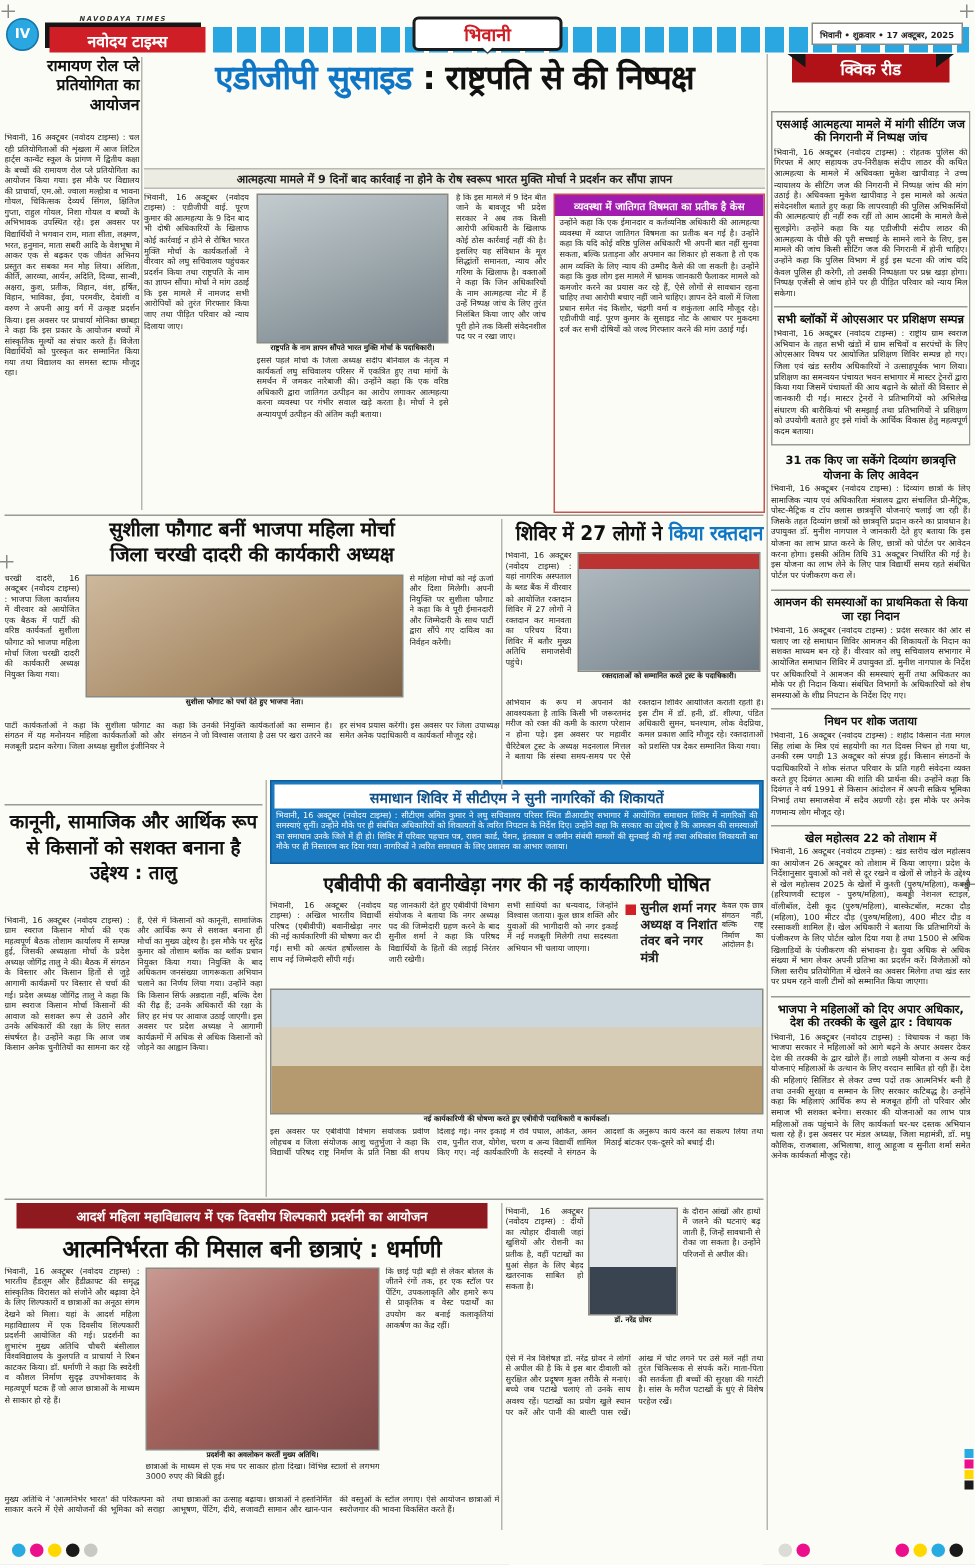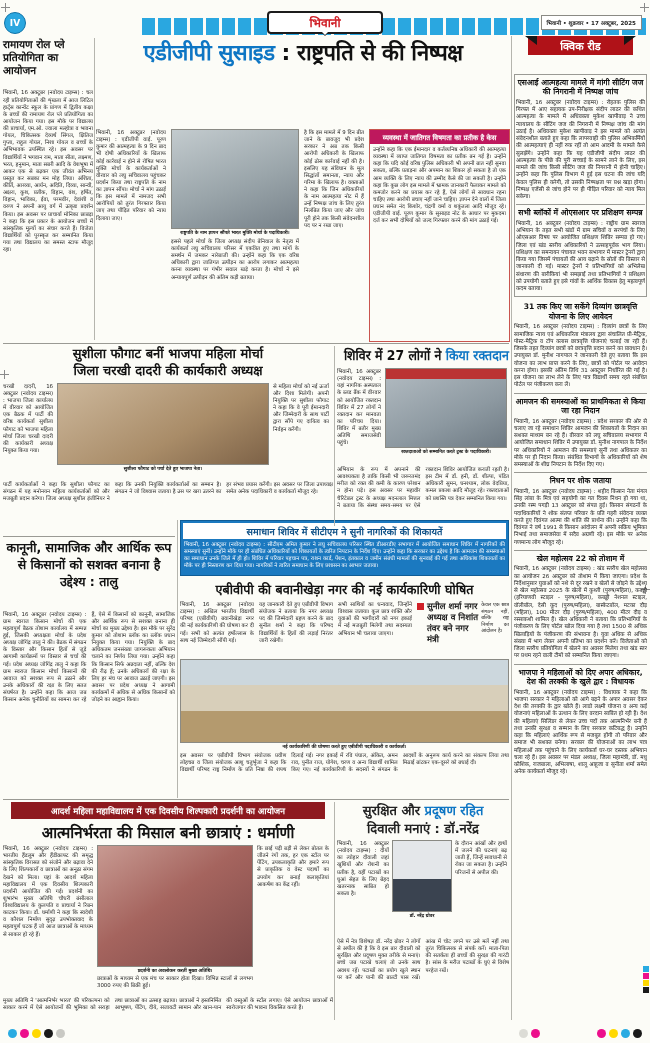--- a/index.html
+++ b/index.html
@@ -28,48 +28,48 @@
   .pgnum { position:absolute; left:0; top:1px; width:22px; height:22px; border-radius:50%;
            background:#2aa7e0; border:1.5px solid #1274a8; color:#fff; font-weight:bold;
            font-size:9px; display:flex; align-items:center; justify-content:center; }
   .logo-wrap { position:absolute; left:27px; top:0; width:108px; height:26px; }
   .logo-eng { position:absolute; left:22px; top:0; font-size:4.5px; letter-spacing:1px; font-style:italic; color:#333; font-weight:bold; }
   .logo-hi { position:absolute; left:2px; top:7px; right:2px; height:17px; background:#cf1e26;
              color:#fff; font-weight:bold; font-size:10.5px; display:flex; align-items:center; justify-content:center;
              box-shadow:-3px -3px 0 #161616; }
   .stripes { position:absolute; left:138px; right:0; top:7px; height:17px;
              background:repeating-linear-gradient(90deg,#2aa7e0 0 13px,#fcfcf7 13px 16px); }
-  .edition-box { position:absolute; left:50%; transform:translateX(-50%); top:0; width:116px; height:23px;
+  .edition-box { position:absolute; left:50%; transform:translateX(-50%); top:0; width:100px; height:23px;
                  background:#fff; border:2px solid #1c1c1c; border-radius:4px; display:flex; align-items:center;
                  justify-content:center; color:#cf1e26; font-weight:bold; font-size:12px; }
   .edition-box::after { content:""; position:absolute; left:50%; bottom:-7px; transform:translateX(-50%);
                  border:4px solid transparent; border-top:4px solid #fff; filter:drop-shadow(0 1px 0 #1c1c1c); }
   .date-box { position:absolute; right:4px; top:4px; height:15px; background:#fff; border:1px solid #8a8a84;
               display:flex; align-items:center; padding:0 5px; font-size:5.6px; font-weight:bold; color:#222; }
   
   .ramayan { position:absolute; left:3px; top:38px; width:90px; height:300px; }
-  .ramayan h3 { font-size:10.5px; line-height:1.25; text-align:left; font-weight:bold; color:#111; margin-bottom:12px; }
+  .ramayan h3 { font-size:10.5px; line-height:1.25; text-align:right; font-weight:bold; color:#111; margin-bottom:12px; }
   .ramayan .bt { height:240px; }
   
   .lead-hl { position:absolute; left:96px; top:36px; width:414px; height:74px; text-align:center;
              font-weight:bold; font-size:22px; line-height:1.55; color:#111; letter-spacing:-0.5px; }
   .lead-hl .blue { color:#0e76c4; }
   .lead-sub { position:absolute; left:96px; top:112px; width:414px; height:14px; background:#ecece3;
               border-top:1px solid #b9b9b0; border-bottom:1px solid #b9b9b0;
               font-size:7.4px; font-weight:bold; display:flex; align-items:center; justify-content:center; color:#222; }
   .lead-body { position:absolute; left:96px; top:129px; width:414px; height:213px; display:flex; gap:5px; }
   .lb-c1 { width:70px; height:100%; }
   .lb-c2 { width:128px; display:flex; flex-direction:column; }
   .lb-c2 .photo { height:100px;
      background: linear-gradient(160deg,#c3cbce 0%,#9aa5aa 55%,#77828a 100%),
                  repeating-linear-gradient(90deg, rgba(255,255,255,.10) 0 9px, rgba(0,0,0,.07) 9px 18px); }
   .lb-c2 .bt { flex:1; margin-top:2px; }
   .lb-c3 { width:60px; height:100%; }
   .lb-box { width:141px; border:1px solid #c9544e; display:flex; flex-direction:column; }
-  .lb-box .box-title { background:#be185d; color:#fff; font-weight:bold; font-size:6.8px; text-align:center;
+  .lb-box .box-title { background:#a21caf; color:#fff; font-weight:bold; font-size:6.8px; text-align:center;
               padding:2.5px 1px; white-space:nowrap; overflow:hidden; }
   .lb-box .bt { flex:1; padding:2px 3px; }
   
   .rail { position:absolute; left:514px; top:36px; width:133px; height:984px; overflow:hidden; }
   .qr-banner { position:relative; margin:0 14px 19px; background:#b01218; color:#fff; font-weight:bold;
                font-size:11px; text-align:center; padding:2px 0; }
   .qr-banner::before { content:""; position:absolute; left:-12px; top:0; border:9px solid transparent; border-right:12px solid #161616; border-top-width:0; }
   .qr-banner::after  { content:""; position:absolute; right:-12px; top:0; border:9px solid transparent; border-left:12px solid #161616; border-top-width:0; }
   .qr-item { padding:3px 0 4px; border-bottom:1px solid #9a9a94; }
   .qr-item:last-child { border-bottom:none; }
@@ -157,33 +157,38 @@
 
 <div class="page">
 
   <div class="crop" style="left:1px;top:3px;"></div>
   <div class="crop" style="right:1px;top:3px;"></div>
   <div class="crop" style="left:0;top:370px;"></div>
   <div class="crop" style="right:0;top:585px;"></div>
 
   <div class="masthead">
     <div class="pgnum">IV</div>
+    <div class="logo-wrap">
+      <div class="logo-eng">NAVODAYA TIMES</div>
+      <div class="logo-hi">नवोदय टाइम्स</div>
+    </div>
     <div class="stripes"></div>
     <div class="edition-box">भिवानी</div>
     <div class="date-box">भिवानी • शुक्रवार • 17 अक्टूबर, 2025</div>
   </div>
 
   <div class="ramayan">
     <h3>रामायण रोल प्ले प्रतियोगिता का आयोजन</h3>
     <div class="bt">भिवानी, 16 अक्टूबर (नवोदय टाइम्स) : चल रही प्रतियोगिताओं की शृंखला में आज लिटिल हार्ट्स कान्वेंट स्कूल के प्रांगण में द्वितीय कक्षा के बच्चों की रामायण रोल प्ले प्रतियोगिता का आयोजन किया गया। इस मौके पर विद्यालय की प्राचार्या, एम.ओ. ज्वाला मल्होत्रा व भावना गोयल, चिकित्सक देव्यर्थ सिंगल, क्षितिज गुप्ता, राहुल गोयल, निशा गोयल व बच्चों के अभिभावक उपस्थित रहे। इस अवसर पर विद्यार्थियों ने भगवान राम, माता सीता, लक्ष्मण, भरत, हनुमान, माता सबरी आदि के वेशभूषा में आकर एक से बढ़कर एक जीवंत अभिनय प्रस्तुत कर सबका मन मोह लिया। अंशिता, कीर्ति, आरव्या, आर्यन, अदिति, दिव्या, सान्वी, अक्षरा, कुश, प्रतीक, विहान, वंश, हर्षित, विहान, भाविका, ईवा, परमवीर, देवांशी व वरुण ने अपनी आयु वर्ग में उत्कृष्ट प्रदर्शन किया। इस अवसर पर प्राचार्या मोनिका छाबड़ा ने कहा कि इस प्रकार के आयोजन बच्चों में सांस्कृतिक मूल्यों का संचार करते हैं। विजेता विद्यार्थियों को पुरस्कृत कर सम्मानित किया गया तथा विद्यालय का समस्त स्टाफ मौजूद रहा।</div>
   </div>
 
   <div class="lead-hl">
     <span class="blue">एडीजीपी सुसाइड</span><span> : राष्ट्रपति से की निष्पक्ष</span><br>
   </div>
+  <div class="lead-sub">आत्महत्या मामले में 9 दिनों बाद कार्रवाई ना होने के रोष स्वरूप भारत मुक्ति मोर्चा ने प्रदर्शन कर सौंपा ज्ञापन</div>
   <div class="lead-body">
     <div class="bt lb-c1">भिवानी, 16 अक्टूबर (नवोदय टाइम्स) : एडीजीपी वाई. पूरण कुमार की आत्महत्या के 9 दिन बाद भी दोषी अधिकारियों के खिलाफ कोई कार्रवाई न होने से रोषित भारत मुक्ति मोर्चा के कार्यकर्ताओं ने वीरवार को लघु सचिवालय पहुंचकर प्रदर्शन किया तथा राष्ट्रपति के नाम का ज्ञापन सौंपा। मोर्चा ने मांग उठाई कि इस मामले में नामजद सभी आरोपियों को तुरंत गिरफ्तार किया जाए तथा पीड़ित परिवार को न्याय दिलाया जाए।</div>
     <div class="lb-c2">
       <div class="photo"></div>
       <div class="cap">राष्ट्रपति के नाम ज्ञापन सौंपते भारत मुक्ति मोर्चा के पदाधिकारी।</div>
       <div class="bt">इससे पहले मोर्चा के जिला अध्यक्ष संदीप बेनिवाल के नेतृत्व में कार्यकर्ता लघु सचिवालय परिसर में एकत्रित हुए तथा मांगों के समर्थन में जमकर नारेबाजी की। उन्होंने कहा कि एक वरिष्ठ अधिकारी द्वारा जातिगत उत्पीड़न का आरोप लगाकर आत्महत्या करना व्यवस्था पर गंभीर सवाल खड़े करता है। मोर्चा ने इसे अन्यायपूर्ण उत्पीड़न की अंतिम कड़ी बताया।</div>
     </div>
     <div class="bt lb-c3">है कि इस मामले में 9 दिन बीत जाने के बावजूद भी प्रदेश सरकार ने अब तक किसी आरोपी अधिकारी के खिलाफ कोई ठोस कार्रवाई नहीं की है। इसलिए यह संविधान के मूल सिद्धांतों समानता, न्याय और गरिमा के खिलाफ है। वक्ताओं ने कहा कि जिन अधिकारियों के नाम आत्महत्या नोट में हैं उन्हें निष्पक्ष जांच के लिए तुरंत निलंबित किया जाए और जांच पूरी होने तक किसी संवेदनशील पद पर न रखा जाए।</div>
     <div class="lb-box">
       <div class="box-title">व्यवस्था में जातिगत विषमता का प्रतीक है केस</div>
@@ -289,24 +294,20 @@
         <div class="photo"></div>
         <div class="cap">प्रदर्शनी का अवलोकन करतीं मुख्य अतिथि।</div>
         <div class="bt">छात्राओं के माध्यम से एक मंच पर साकार होता दिखा। विभिन्न स्टालों से लगभग 3000 रुपए की बिक्री हुई।</div>
       </div>
       <div class="bt ad-c3">कि छाई पड़ी बड़ी से लेकर बोतल के जीतने रंगों तक, हर एक स्टॉल पर पेंटिंग, उपकलाकृति और हमारे रूप से प्राकृतिक व वेस्ट पदार्थों का उपयोग कर बनाई कलाकृतियां आकर्षण का केंद्र रहीं।</div>
     </div>
     <div class="bt ad-bottom">मुख्य अतिथि ने 'आत्मनिर्भर भारत' की परिकल्पना को साकार करने में ऐसे आयोजनों की भूमिका को सराहा तथा छात्राओं का उत्साह बढ़ाया। छात्राओं ने हस्तनिर्मित आभूषण, पेंटिंग, दीये, सजावटी सामान और खान-पान की वस्तुओं के स्टॉल लगाए। ऐसे आयोजन छात्राओं में स्वरोजगार की भावना विकसित करते हैं।</div>
   </div>
 
   <div class="diwali">
-    <h2>
-      <span>सुरक्षित और </span><span class="blue">प्रदूषण रहित</span><br>
-      <span>दिवाली मनाएं : डॉ.नरेंद्र</span>
-    </h2>
     <div class="dw-row">
       <div class="bt dw-c1">भिवानी, 16 अक्टूबर (नवोदय टाइम्स) : दीयों का त्योहार दीवाली जहां खुशियों और रोशनी का प्रतीक है, वहीं पटाखों का धुआं सेहत के लिए बेहद खतरनाक साबित हो सकता है।</div>
       <div class="dw-mid">
         <div class="photo"></div>
         <div class="cap">डॉ. नरेंद्र ग्रोवर</div>
       </div>
       <div class="bt dw-c3">के दौरान आंखों और हाथों में जलने की घटनाएं बढ़ जाती हैं, जिन्हें सावधानी से रोका जा सकता है। उन्होंने परिजनों से अपील की।</div>
     </div>
     <div class="bt dw-bottom">ऐसे में नेत्र विशेषज्ञ डॉ. नरेंद्र ग्रोवर ने लोगों से अपील की है कि वे इस बार दीवाली को सुरक्षित और प्रदूषण मुक्त तरीके से मनाएं। बच्चे जब पटाखे चलाएं तो उनके साथ अवश्य रहें। पटाखों का प्रयोग खुले स्थान पर करें और पानी की बाल्टी पास रखें। आंख में चोट लगने पर उसे मलें नहीं तथा तुरंत चिकित्सक से संपर्क करें। माता-पिता की सतर्कता ही बच्चों की सुरक्षा की गारंटी है। सांस के मरीज पटाखों के धुएं से विशेष परहेज रखें।</div>
   </div>

